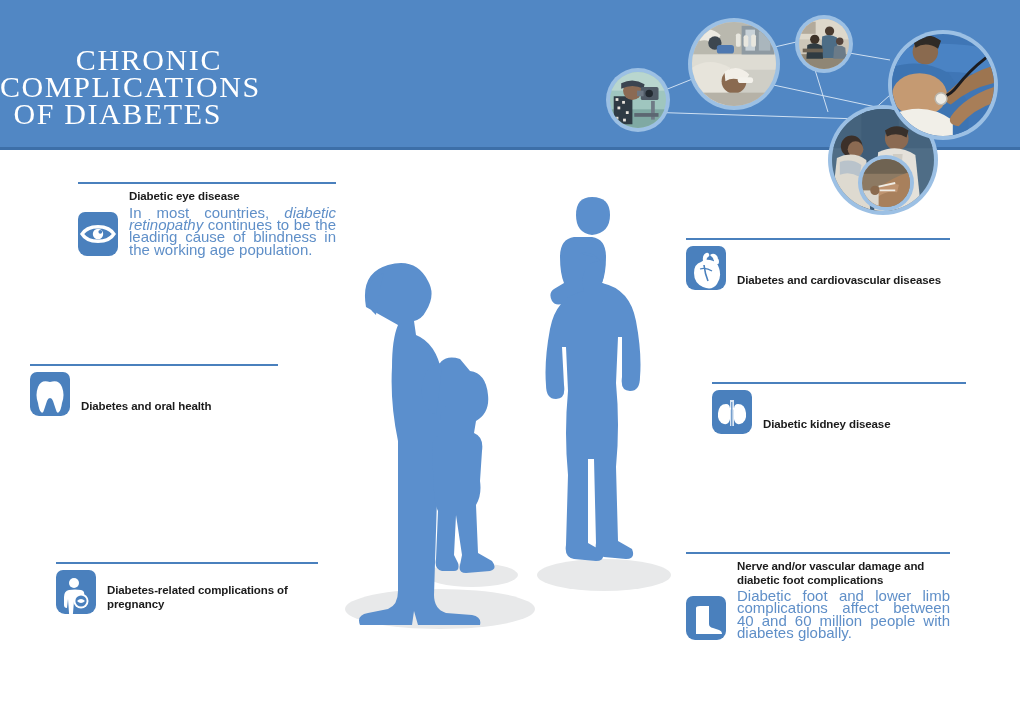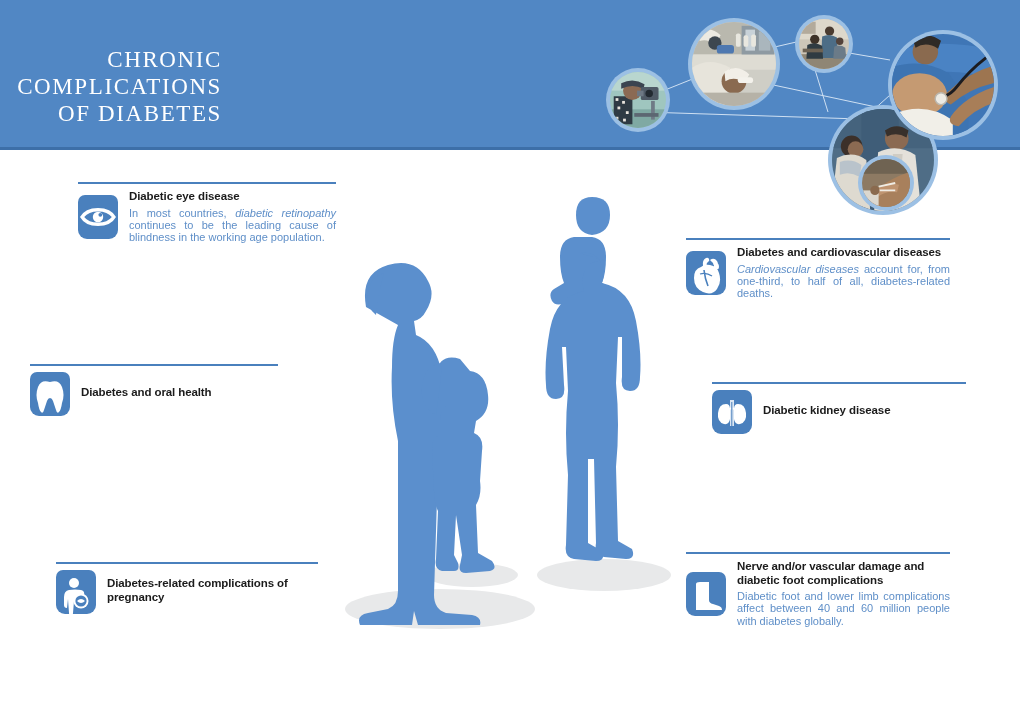--- a/index.html
+++ b/index.html
@@ -31,21 +31,21 @@
     border-bottom: 3px solid #3d6fa8;
     box-sizing: border-box;
   }
   .poster-title {
     position: absolute;
     left: 0;
     top: 46px;
     width: 222px;
     text-align: right;
     font-family: "Liberation Serif", serif;
-    font-size: 23px;
+    font-size: 30px;
     line-height: 27px;
     letter-spacing: 1.6px;
     color: #ffffff;
     white-space: pre-line;
   }
 
   
   .cluster {
     position: absolute;
     left: 590px;
@@ -85,21 +85,21 @@
   .callout {
     position: absolute;
   }
   .callout .rule {
     height: 2px;
     background: #4a80bd;
     margin-bottom: 6px;
   }
   .callout .body-row {
     display: flex;
-    align-items: center;
+    align-items: flex-end;
   }
   .badge {
     flex: 0 0 auto;
     width: 40px;
     height: 44px;
     background: #4a80bd;
     border-radius: 7px 7px 9px 9px;
     position: relative;
     margin-right: 11px;
   }
@@ -115,21 +115,21 @@
   }
   .co-title {
     font-size: 11.5px;
     font-weight: bold;
     color: #1b1b1b;
     line-height: 13.5px;
     margin-bottom: 3px;
     letter-spacing: -0.1px;
   }
   .co-text {
-    font-size: 11px;
+    font-size: 15px;
     line-height: 12.4px;
     color: #5f8fc8;
     text-align: justify;
   }
   .co-text i { font-style: italic; }
 
   
   .figures {
     position: absolute;
     left: 300px;
@@ -495,21 +495,20 @@
             <path d="M17 15 q-1 -6 3 -8 q2 -1 3 1 q1 2 -1 3 q-2 1 -1 4 z" fill="#ffffff"></path>
             <path d="M24 9 q4 -3 7 1 q2 3 -1 4 q-3 1 -3 -2 z" fill="#ffffff"></path>
             <path d="M28 12 q5 -1 5 4 q0 3 -3 2 q-3 -1 -2 -4 z" fill="#ffffff"></path>
             <path d="M18 19 q1 9 4 16" stroke="#4a80bd" stroke-width="1.6" fill="none"></path>
             <path d="M14 23 q6 -2 12 2" stroke="#4a80bd" stroke-width="1.3" fill="none"></path>
           </g>
         </svg>
       </div>
       <div class="textcol">
         <div class="co-title">Diabetes and cardiovascular diseases</div>
-        <div class="co-text"><i>Cardiovascular diseases</i><span> account for, from one-third, to half of all, diabetes-related deaths.</span></div>
       </div>
     </div>
   </div>
 
   <div class="callout" style="left:712px; top:382px; width:254px;">
     <div class="rule"></div>
     <div class="body-row">
       <div class="badge">
         <svg viewBox="0 0 40 44">
           <g fill="#ffffff">

